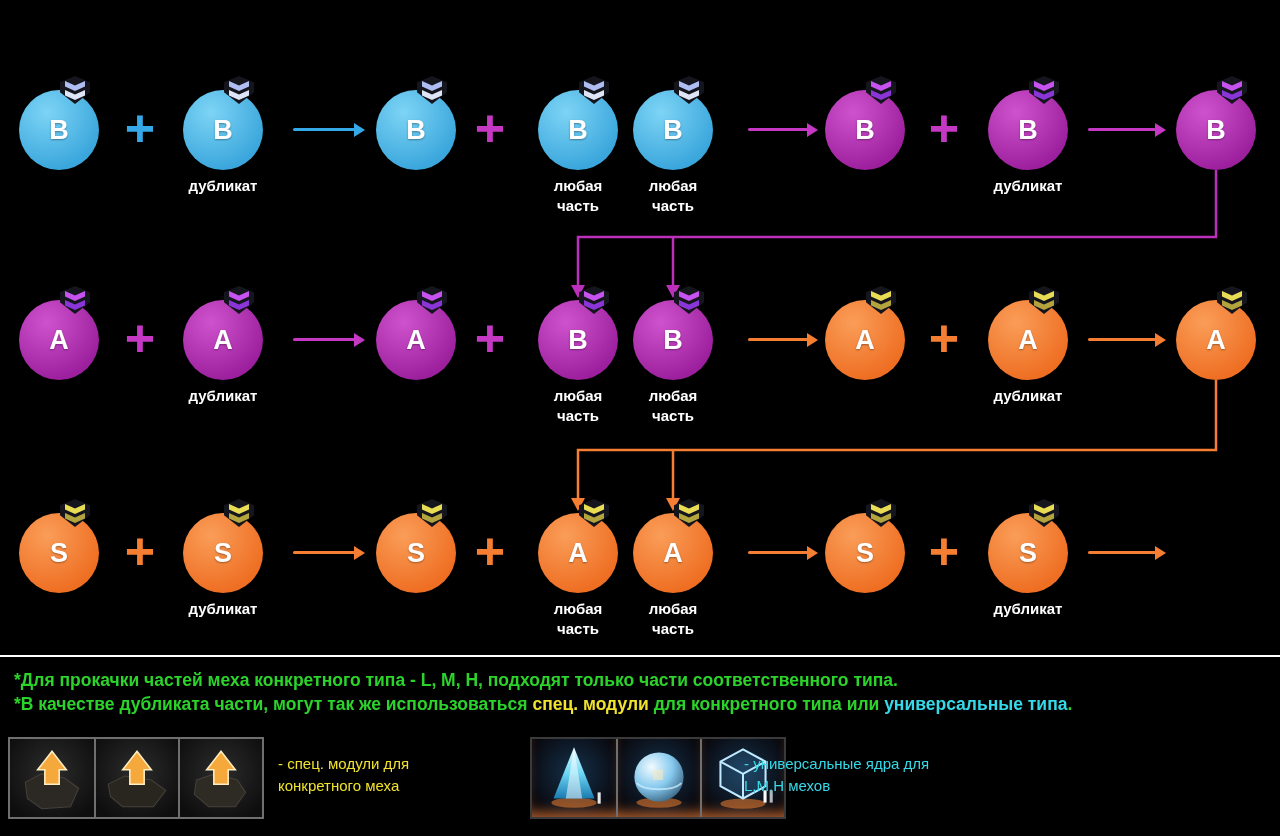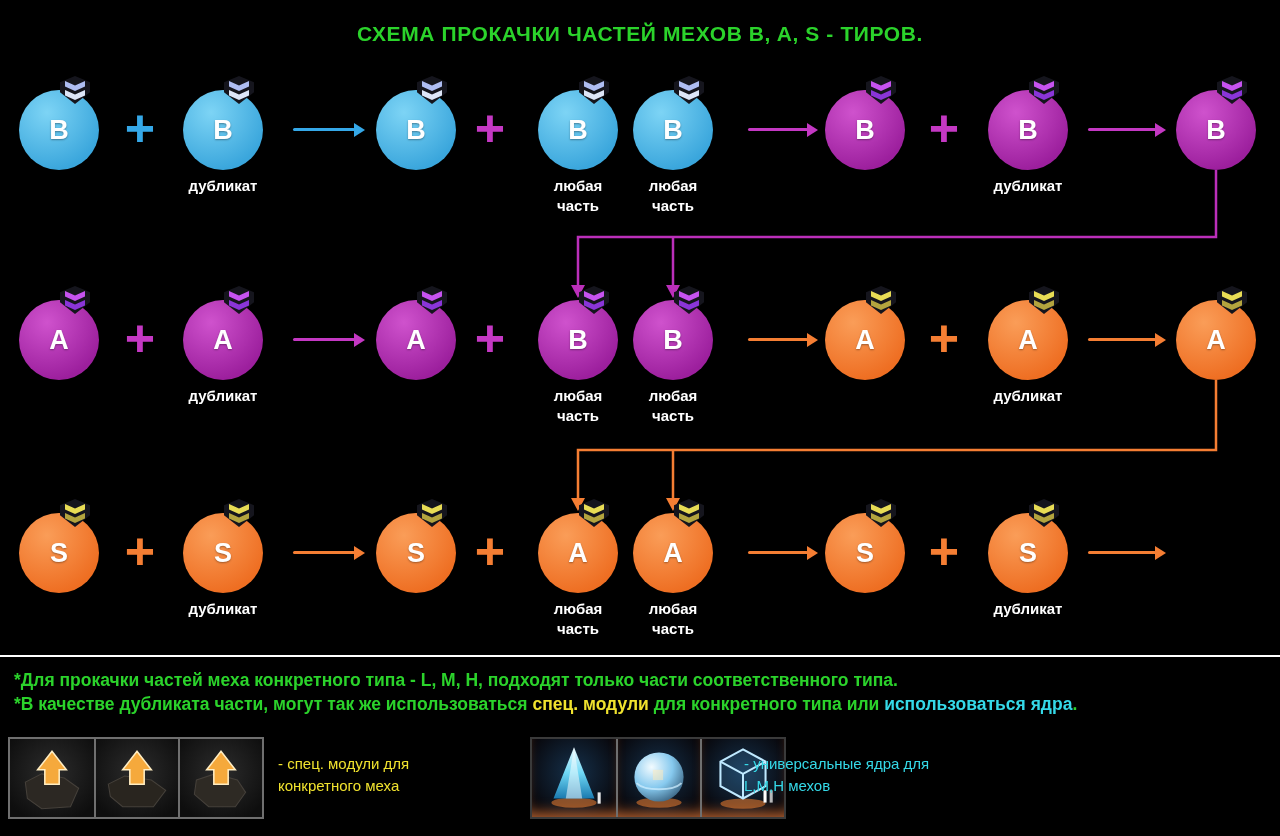--- a/index.html
+++ b/index.html
@@ -72,21 +72,20 @@
 
   .legend-cap{position:absolute;font-size:15px;font-weight:normal;line-height:1.45}
   .cap-yellow{color:var(--accent-yellow)}
   .cap-cyan{color:var(--accent-cyan)}
 </style>
 </head>
 <body>
 
 <div id="stage">
 
-  <div class="title">СХЕМА ПРОКАЧКИ ЧАСТЕЙ МЕХОВ B, A, S - ТИРОВ.</div>
 
   <svg id="connectors" viewBox="0 0 1280 660">
     <g>
       <path class="conn-m" d="M1216 170 L1216 237 L578 237 L578 287"></path>
       <path class="conn-m" d="M673 237 L673 287"></path>
       <polygon class="head-m" points="571,285 585,285 578,298"></polygon>
       <polygon class="head-m" points="666,285 680,285 673,298"></polygon>
     </g>
     <g>
       <path class="conn-o" d="M1216 380 L1216 450 L578 450 L578 500"></path>
@@ -217,21 +216,21 @@
   </div>
   <div class="arrow c-orange" style="left:1088px;top:551px;width:68px"></div>
   <div class="lbl" style="left:163px;top:599px;width:120px">дубликат</div>
   <div class="lbl" style="left:538px;top:599px;width:80px">любая часть</div>
   <div class="lbl" style="left:633px;top:599px;width:80px">любая часть</div>
   <div class="lbl" style="left:968px;top:599px;width:120px">дубликат</div>
 
   <div class="divider"></div>
   <div class="fn" style="top:670px">*Для прокачки частей меха конкретного типа - L, M, H, подходят только части соответственного типа.</div>
   <div class="fn" style="top:694px">
-    <span>*В качестве дубликата части, могут так же использоваться </span><span class="yellow">спец. модули</span><span> для конкретного типа или </span><span class="cyan">использоваться ядра</span><span>.</span>
+    <span>*В качестве дубликата части, могут так же использоваться </span><span class="yellow">спец. модули</span><span> для конкретного типа или </span><span class="cyan">универсальные типа</span><span>.</span>
   </div>
 
   <div class="tile-strip" style="left:8px;top:737px">
     <div class="tile mod-tile">
       <svg viewBox="0 0 80 76">
         <path d="M14 42 L30 34 L52 38 L66 48 L58 66 L30 68 L16 58 Z" fill="#2c2823" stroke="#45403a" stroke-width="1"></path>
         <path d="M26 30 L40 12 L54 30 L47 30 L47 44 L33 44 L33 30 Z" fill="#f5a93c" stroke="#ffedc2" stroke-width="1.5"></path>
       </svg>
     </div>
     <div class="tile mod-tile">

